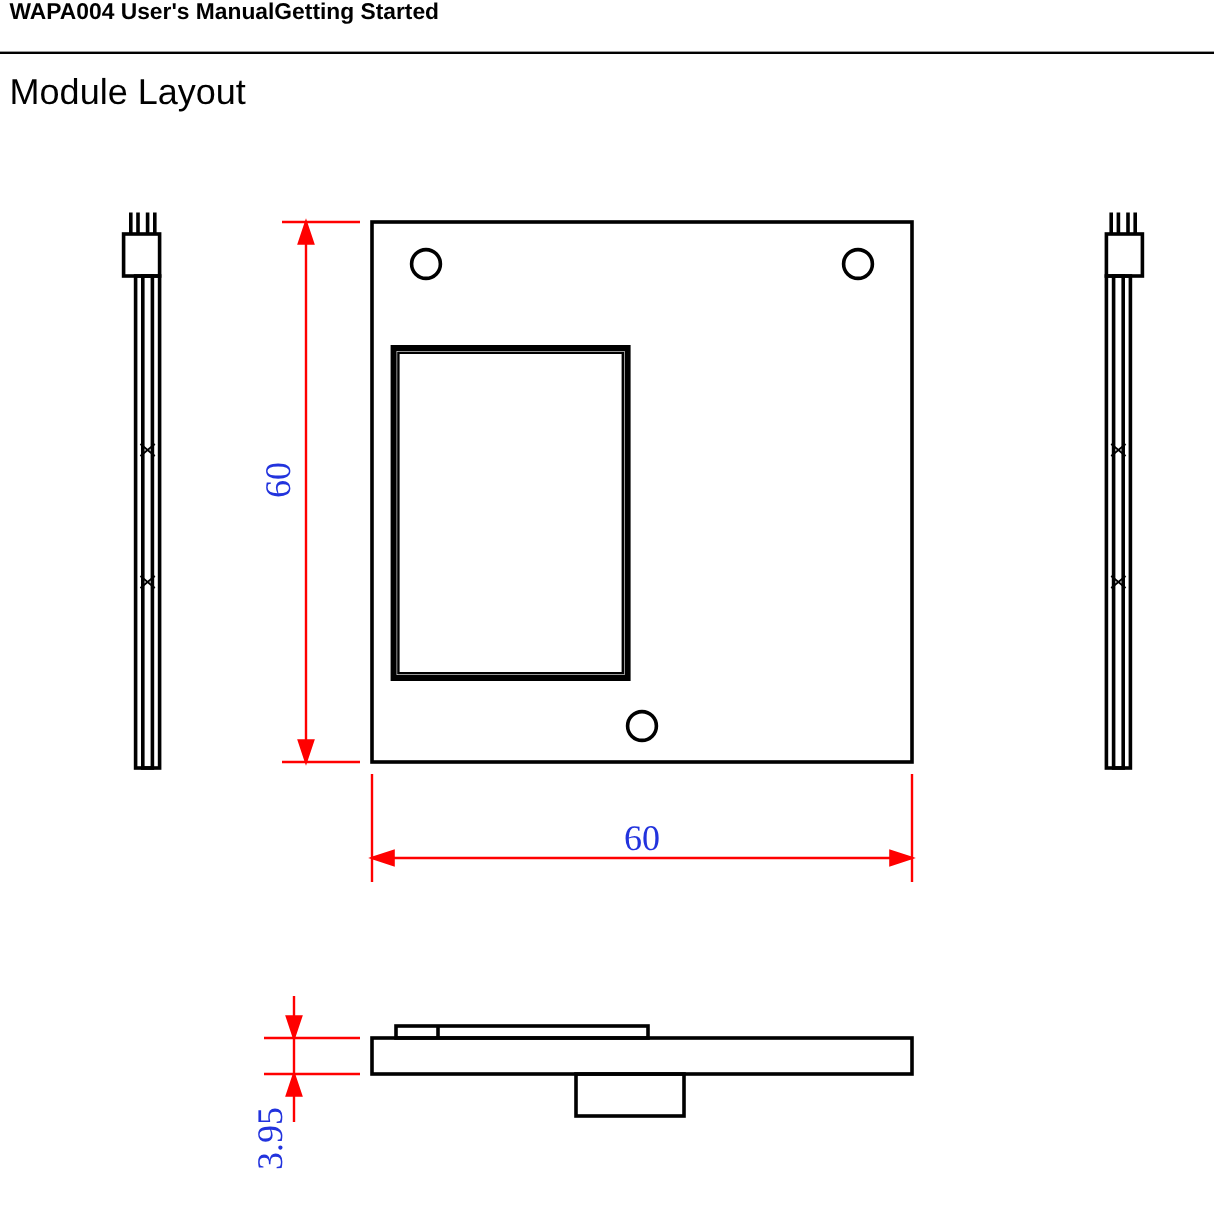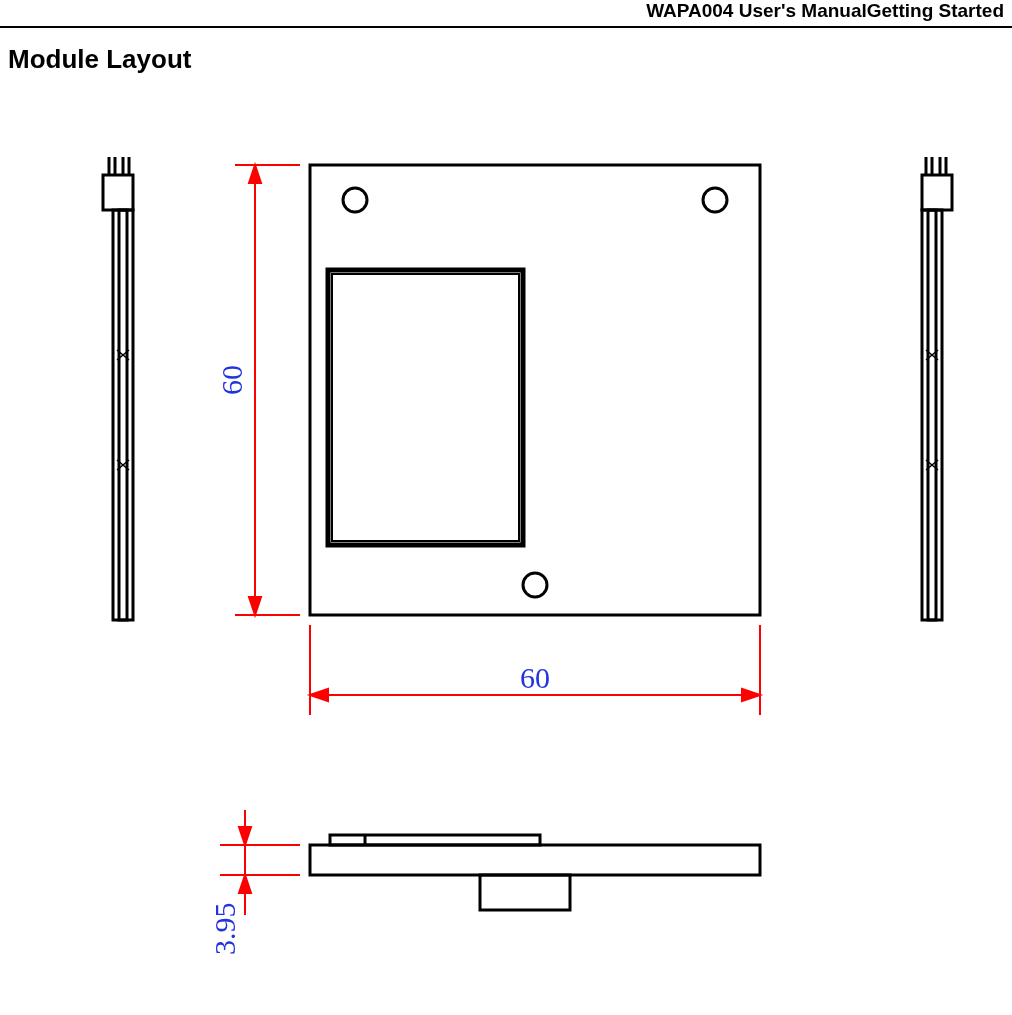--- a/index.html
+++ b/index.html
@@ -6,30 +6,30 @@
   body {
     width: 1012px;
     height: 1015px;
     font-family: Arial, "Helvetica Neue", Helvetica, sans-serif;
     background: #fff;
     color: #000;
     position: relative;
   }
   .header {
     display: flex;
-    justify-content: flex-end;
+    justify-content: flex-start;
     align-items: flex-start;
-    padding: 0 8px 4px 8px;
+    padding: 0 8px 21px 8px;
     border-bottom: 2px solid #000;
     font-size: 19px;
     font-weight: bold;
   }
   .title {
-    font-size: 26px;
-    font-weight: bold;
+    font-size: 30px;
+    font-weight: normal;
     padding: 16px 0 0 8px;
   }
   .canvas-wrap {
     position: relative;
     width: 1012px;
     height: 900px;
   }
   svg { display: block; }
   .dim-text {
     font-family: "Comic Sans MS", "Segoe Script", cursive;

